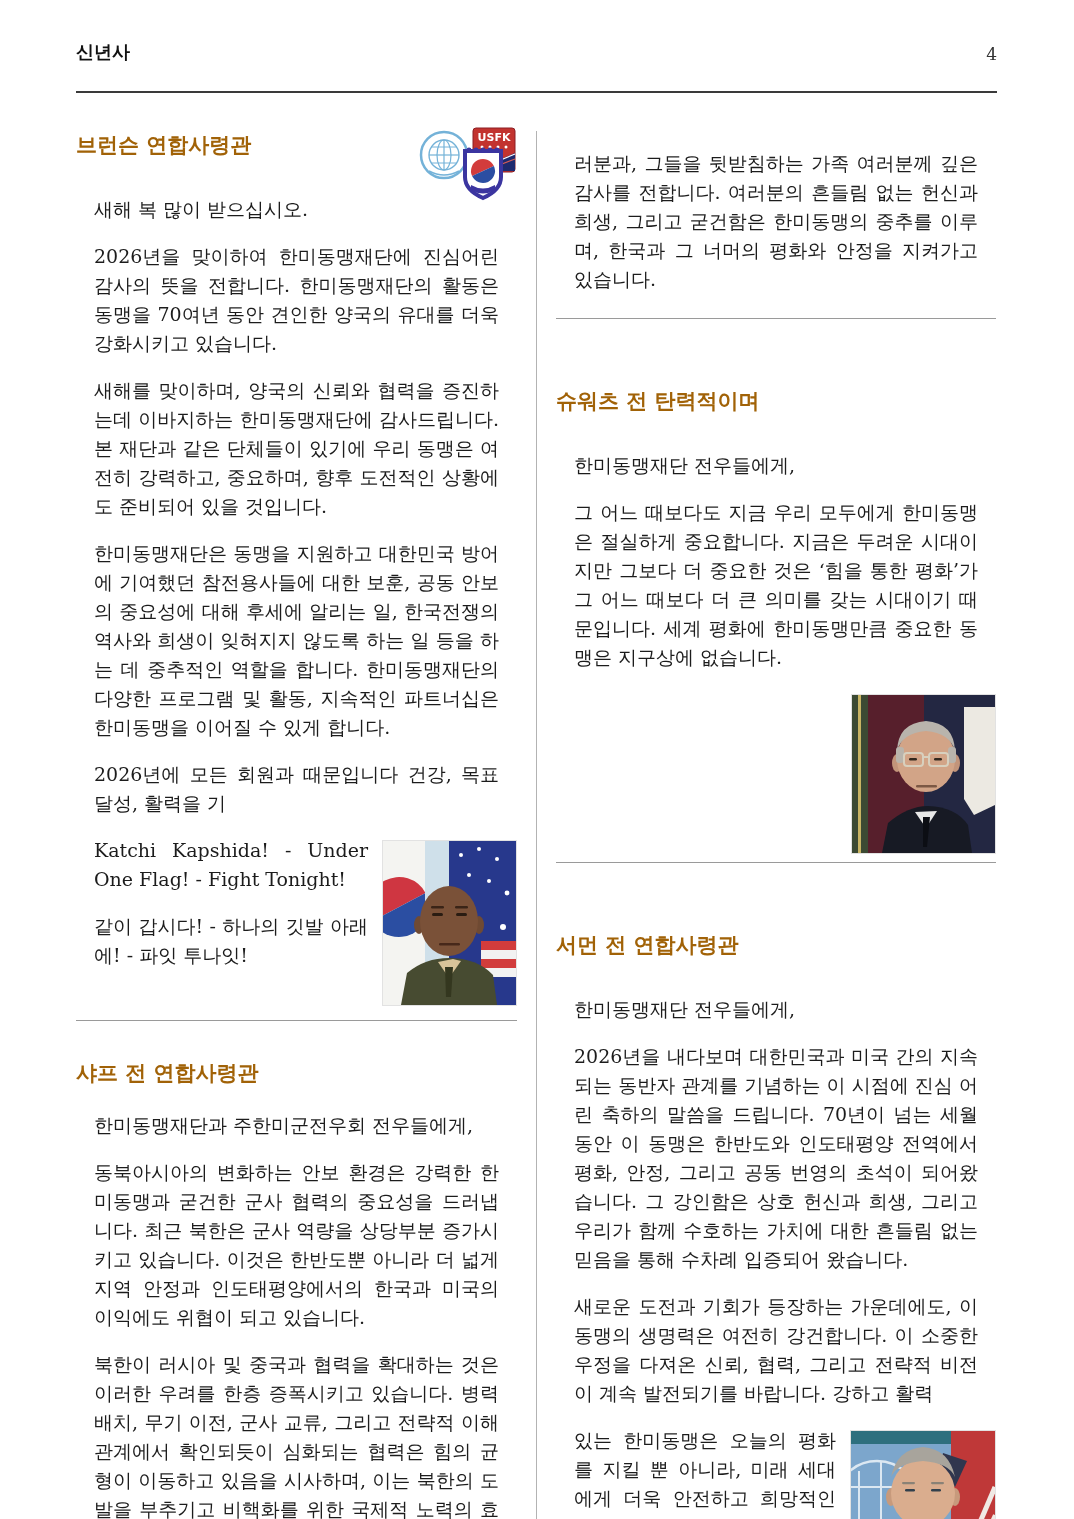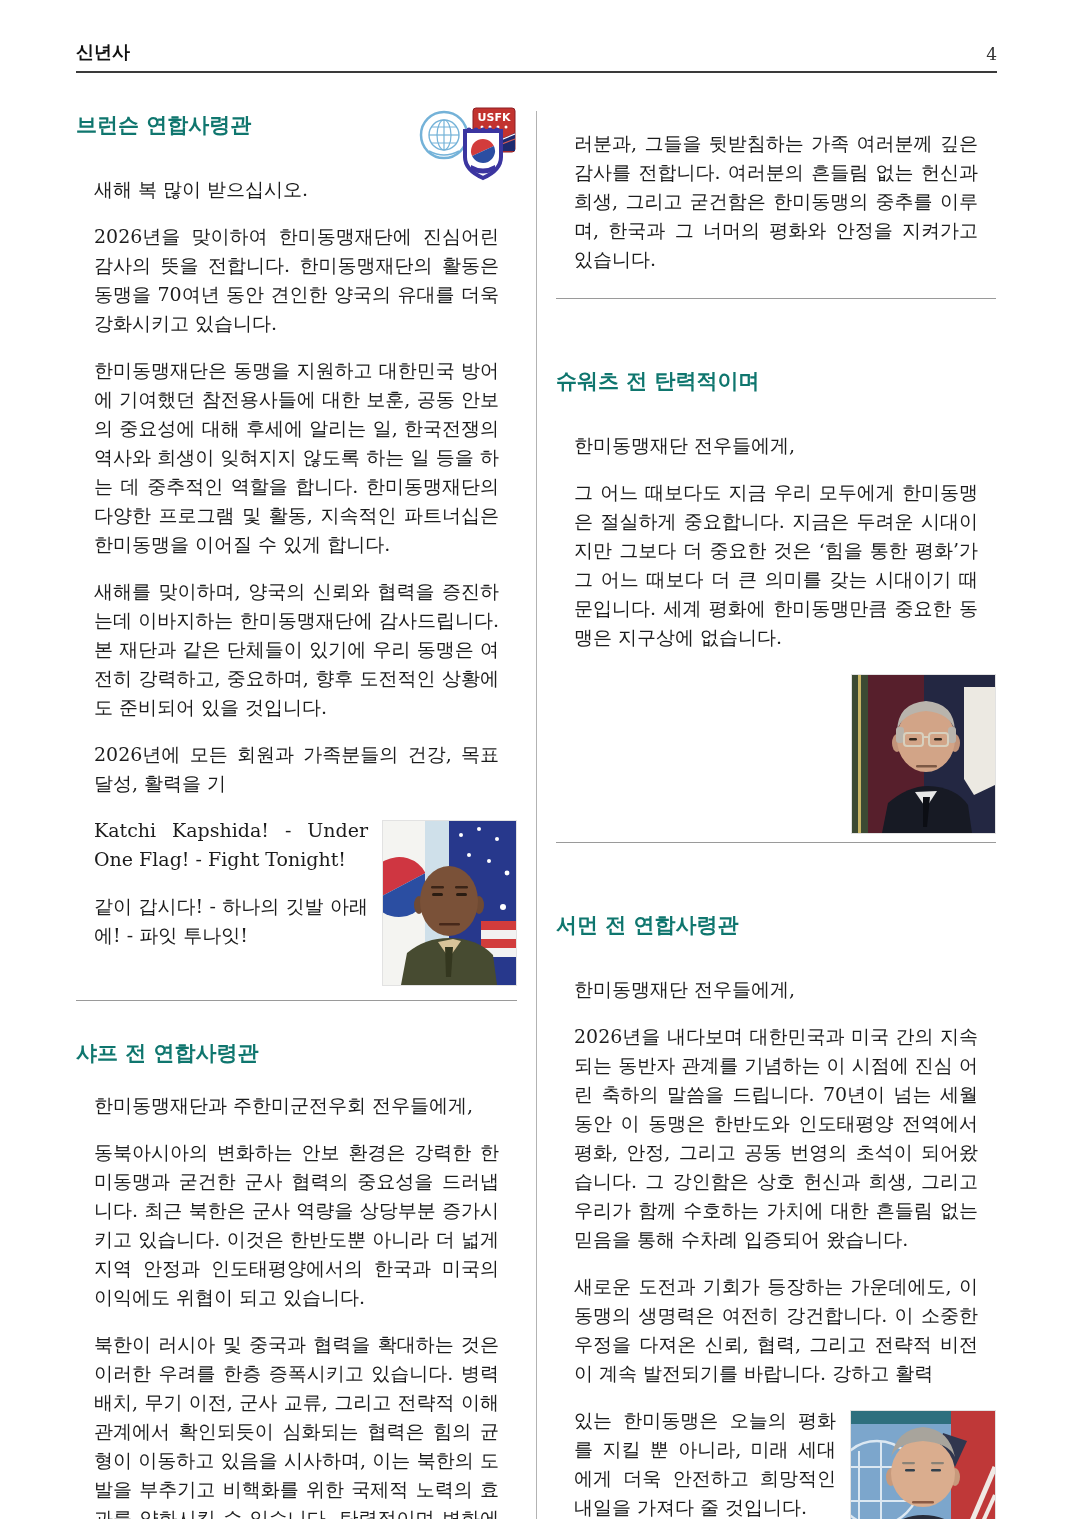--- a/index.html
+++ b/index.html
@@ -1,30 +1,30 @@
 <!DOCTYPE html>
 <html><head>
 <meta charset="utf-8">
 <style>
   html,body{margin:0;padding:0;background:#fff;}
   body{width:1074px;height:1519px;overflow:hidden;color:#1c1c1c;
        font-family:"DejaVu Serif","Liberation Serif",serif;}
   .page{box-sizing:border-box;padding:40px 77px 0 76px;}
   .header{display:flex;justify-content:space-between;align-items:flex-end;
-          border-bottom:2px solid #3a3a3a;padding-bottom:7px;}
+          border-bottom:2px solid #3a3a3a;padding-bottom:27px;}
   .header-title{font-family:"DejaVu Sans","Liberation Sans",sans-serif;
                 font-weight:bold;font-size:18px;color:#111;}
   .page-number{font-size:17px;color:#333;}
   .columns{display:flex;margin-top:38px;}
   .col-left{width:441px;padding-right:19px;}
   .col-divider{width:1px;background:#b3b3b3;}
   .col-right{width:440px;padding-left:19px;}
   p{margin:18px;font-size:19px;line-height:29px;text-align:justify;color:#1c1c1c;}
   .section-title{font-family:"DejaVu Sans","Liberation Sans",sans-serif;
-                 font-size:21px;font-weight:bold;color:#0f766e;margin:0 0 36px 0;}
+                 font-size:21px;font-weight:bold;color:#a16207;margin:0 0 36px 0;}
   .rule{border:none;border-top:1px solid #9a9a9a;margin:0;clear:both;}
   .rule-l{margin-top:50px;}
   .rule-r1{margin-top:24px;}
   .rule-r2{margin-top:16px;}
   .sec2-title{margin-top:38px;margin-bottom:24px;}
   .sec-r-title{margin-top:68px;margin-bottom:36px;}
   .logos{float:right;width:98px;height:74px;margin:-4px 0 6px 14px;}
   .photo{float:right;margin:4px 0 8px 14px;border:1px solid #e2e2e2;background:#fff;}
   .photo svg{display:block;}
 </style>
@@ -80,23 +80,23 @@
                 <path d="M52 44 a12 12 0 0 1 24 0 z" fill="#d23c3c"></path>
                 <path d="M52 44 a12 12 0 0 0 24 0 z" fill="#2b4ea2"></path>
               </g>
               <path d="M52 58 Q64 65 76 58 L76 63 Q64 70 52 63 Z" fill="#3b35a0"></path>
             </g>
           </svg>
         </div>
         <h2 class="section-title">브런슨 연합사령관</h2>
         <p>새해 복 많이 받으십시오.</p>
         <p>2026년을 맞이하여 한미동맹재단에 진심어린 감사의 뜻을 전합니다. 한미동맹재단의 활동은 동맹을 70여년 동안 견인한 양국의 유대를 더욱 강화시키고 있습니다.</p>
+        <p>새해를 맞이하며, 양국의 신뢰와 협력을 증진하는데 이바지하는 한미동맹재단에 감사드립니다. 본 재단과 같은 단체들이 있기에 우리 동맹은 여전히 강력하고, 중요하며, 향후 도전적인 상황에도 준비되어 있을 것입니다.</p>
         <p>한미동맹재단은 동맹을 지원하고 대한민국 방어에 기여했던 참전용사들에 대한 보훈, 공동 안보의 중요성에 대해 후세에 알리는 일, 한국전쟁의 역사와 희생이 잊혀지지 않도록 하는 일 등을 하는 데 중추적인 역할을 합니다. 한미동맹재단의 다양한 프로그램 및 활동, 지속적인 파트너십은 한미동맹을 이어질 수 있게 합니다.</p>
-        <p>새해를 맞이하며, 양국의 신뢰와 협력을 증진하는데 이바지하는 한미동맹재단에 감사드립니다. 본 재단과 같은 단체들이 있기에 우리 동맹은 여전히 강력하고, 중요하며, 향후 도전적인 상황에도 준비되어 있을 것입니다.</p>
-        <p>2026년에 모든 회원과 가족분들의 건강, 목표달성, 활력을 기</p>
+        <p>2026년에 모든 회원과 때문입니다 건강, 목표달성, 활력을 기</p>
 
         <div class="photo">
           <svg viewBox="0 0 133 164" width="133" height="164">
             <rect width="133" height="164" fill="#e8edf2"></rect>
             <rect x="0" width="42" height="164" fill="#f4f4f1"></rect>
             <g transform="rotate(-28 16 66)">
               <path d="M-14 66 a30 30 0 0 1 60 0 z" fill="#cf3641"></path>
               <path d="M-14 66 a30 30 0 0 0 60 0 z" fill="#2b4ea2"></path>
             </g>
             <rect x="42" width="24" height="164" fill="#cfe0ea"></rect>

